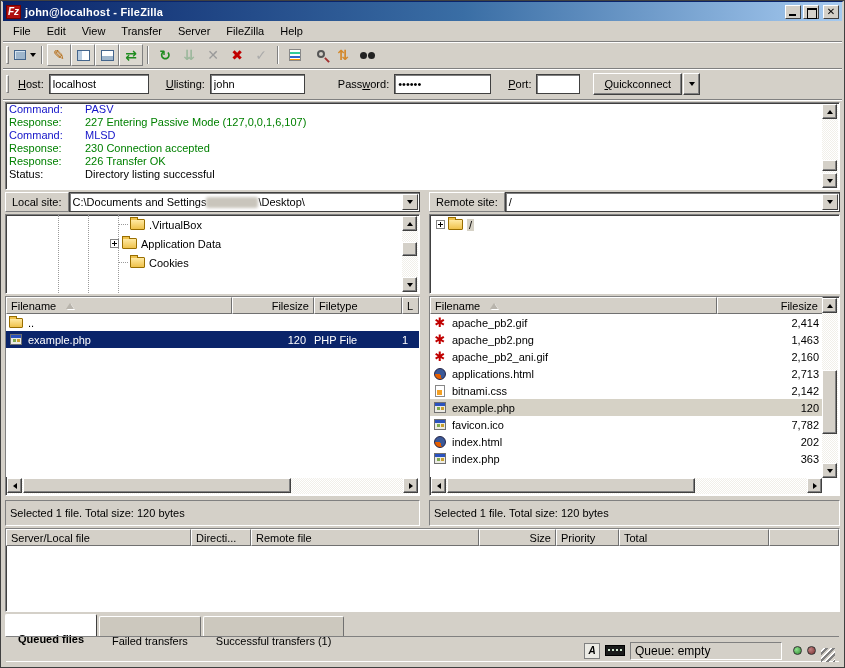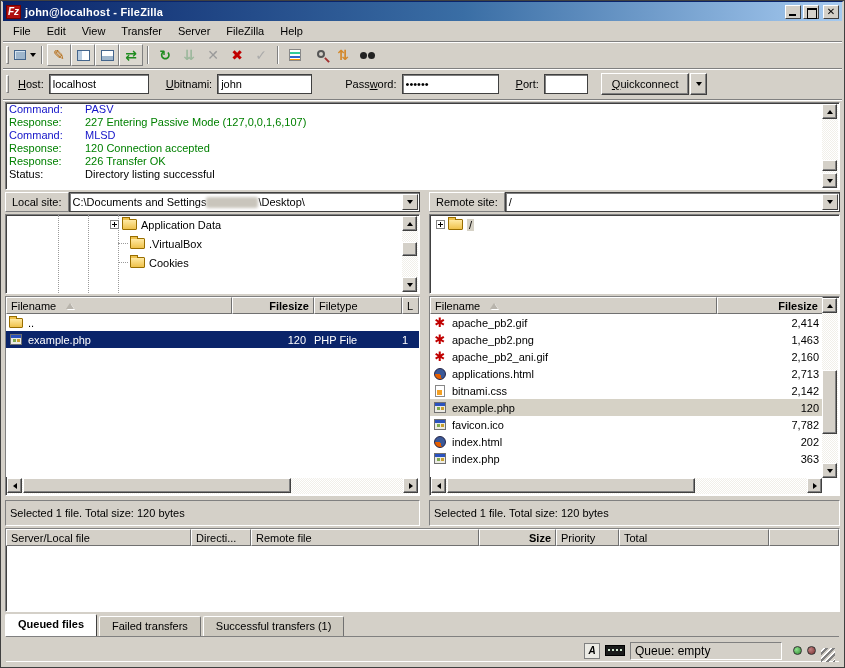--- a/index.html
+++ b/index.html
@@ -105,21 +105,21 @@
   .fold { width:15px; height:11px; position:relative; background:linear-gradient(#FFE9A2,#EFC24B); border:1px solid #996E00;
           border-radius:1px; flex:none; margin-right:4px; }
   .fold::before { content:""; position:absolute; top:-3px; left:-1px; width:6px; height:2px; background:#EFC24B; border:1px solid #996E00; border-bottom:none; }
   .tsel { background:#D6D2C6; padding:0 2px; }
 
   
   .listview { position:absolute; left:2px; right:2px; top:106px; height:200px; overflow:hidden; }
   .lhead { display:flex; height:17px; }
   .hcell { background:#D4D0C8; border:1px solid; border-color:#fff #707070 #707070 #fff; padding:1px 4px; display:flex; align-items:center; overflow:hidden; white-space:nowrap; flex:none; }
   .hcell.fill { flex:1; }
-  .hcell.num { justify-content:flex-end;font-weight:bold; }
+  .hcell.num { justify-content:flex-end; }
   .sortasc { width:0; height:0; border-left:4px solid transparent; border-right:4px solid transparent;
              border-bottom:6px solid #B8B4AC; margin-left:10px; filter:drop-shadow(1px 1px 0 #fff); }
   .lbody { position:relative; background:#fff; }
   .frow { display:flex; height:17px; align-items:center; white-space:nowrap; }
   .fcell { padding:0 4px; overflow:hidden; flex:none; }
   .fcell.num { text-align:right; }
   .frow.sel-active { background:#0A246A; color:#fff; }
   .frow.sel-inactive { background:#D6D2C6; }
   .fico { width:16px; flex:none; display:flex; justify-content:center; align-items:center; margin-left:2px; }
   .fi-folder { width:14px; height:10px; background:linear-gradient(#FFE9A2,#EFC24B); border:1px solid #996E00; border-radius:1px; position:relative; }
@@ -135,21 +135,21 @@
 
   .pane-status { position:absolute; left:2px; right:2px; top:310px; height:22px; background:#D4D0C8;
                  border:1px solid; border-color:#808080 #fff #fff #808080; display:flex; align-items:center; padding:12px 4px; }
 
   
   .queue { position:relative; height:110px; margin-top:2px; }
   .qlist { position:absolute; left:2px; right:2px; top:0; height:84px; background:#fff;
            border:1px solid; border-color:#808080 #fff #fff #808080; box-shadow:inset 1px 1px 0 #404040; overflow:hidden; }
   .qtabs { position:absolute; left:2px; bottom:2px; height:22px; display:flex; align-items:flex-end; }
   .tab { height:20px; background:#CCC8BE; border:1px solid; border-color:#fff #707070 #404040 #fff;
-         border-bottom:none; border-radius:2px 2px 0 0; padding:3px 12px 0; margin-right:2px; }
+         border-bottom:none; border-radius:2px 2px 0 0; padding:18px 12px 0; margin-right:2px; }
   .tab.active { height:22px; background:#fff; font-weight:bold; border-color:#fff #404040 #fff #fff; }
 
   
   .statusbar { position:absolute; left:3px; right:3px; bottom:3px; height:26px; border-top:1px solid #808080;
                box-shadow:0 -1px 0 #fff inset; display:flex; align-items:center; justify-content:flex-end; padding:2px 4px 0 4px; gap:5px; }
   .si-ascii { width:16px; height:16px; background:#ECEBE5; border:1px solid #808080; display:flex; align-items:center; justify-content:center;
               font-size:10px; font-weight:bold; font-style:italic; }
   .si-badge { width:20px; height:11px; background:#1A1A1A; border:1px solid #000; position:relative; }
   .si-badge::before { content:""; position:absolute; top:3px; left:2px; right:2px; height:2px;
                       background:repeating-linear-gradient(to right,#CFE8CF 0 2px,transparent 2px 4px); }
@@ -231,21 +231,21 @@
       </span>
     <span class="tb">
         <span class="bino"></span>
       </span>
   </div>
 
   <div class="quickbar">
     <span class="grip"></span>
     <span class="qc-label"><u>H</u><span>ost:</span></span>
     <input class="tbx" style="width: 100px;" value="localhost">
-    <span class="qc-label" style="margin-left:12px"><u>U</u><span>bitnami:</span></span>
+    <span class="qc-label" style="margin-left:12px"><u>U</u><span>listing:</span></span>
     <input class="tbx" style="width: 95px;" value="john">
     <span class="qc-label" style="margin-left:28px"><span>Pass</span><u>w</u><span>ord:</span></span>
     <input class="tbx" style="width: 97px;" value="••••••">
     <span class="qc-label" style="margin-left:12px"><u>P</u><span>ort:</span></span>
     <input class="tbx" style="width: 44px;" value="">
     <button class="btn" style="margin-left:8px"><u>Q</u><span>uickconnect</span></button>
     <span class="qc-dd" style="margin-left:-4px">
         <span class="tri-down"></span>
       </span>
   </div>
@@ -259,21 +259,21 @@
       <div class="log-line">
           <span class="log-label resp">Response:</span>
           <span class="resp">227 Entering Passive Mode (127,0,0,1,6,107)</span>
         </div>
       <div class="log-line">
           <span class="log-label cmd">Command:</span>
           <span class="cmd">MLSD</span>
         </div>
       <div class="log-line">
           <span class="log-label resp">Response:</span>
-          <span class="resp">120 Connection accepted</span>
+          <span class="resp">230 Connection accepted</span>
         </div>
       <div class="log-line">
           <span class="log-label resp">Response:</span>
           <span class="resp">226 Transfer OK</span>
         </div>
       <div class="log-line">
           <span class="log-label stat">Status:</span>
           <span class="stat">Directory listing successful</span>
         </div>
       <div class="sb-v">
@@ -295,29 +295,29 @@
         <span class="site-label">Local site:</span>
         <span class="combo">
           <span><span>C:\Documents and Settings</span><span class="redact"></span><span>\Desktop\</span></span>
           <span class="cbtn">
               <span class="tri-down"></span>
             </span>
         </span>
       </div>
       <div class="tree sunken">
         <span class="tree-guides"><i style="left:52px"></i><i style="left:82px"></i><i style="left:112px"></i></span>
+        <div class="trow" style="padding-left:112px">
+            <span class="stub"></span>
+            <span class="fold"></span>
+            <span>.VirtualBox</span>
+          </div>
         <div class="trow" style="padding-left:104px">
             <span class="expander plus"></span>
             <span class="fold"></span>
             <span>Application Data</span>
-          </div>
-        <div class="trow" style="padding-left:112px">
-            <span class="stub"></span>
-            <span class="fold"></span>
-            <span>.VirtualBox</span>
           </div>
         <div class="trow" style="padding-left:112px">
             <span class="stub"></span>
             <span class="fold"></span>
             <span>Cookies</span>
           </div>
         <div class="sb-v">
           <span class="sbtn" style="top:0;left:0">
               <span class="tri-up"></span>
             </span>

